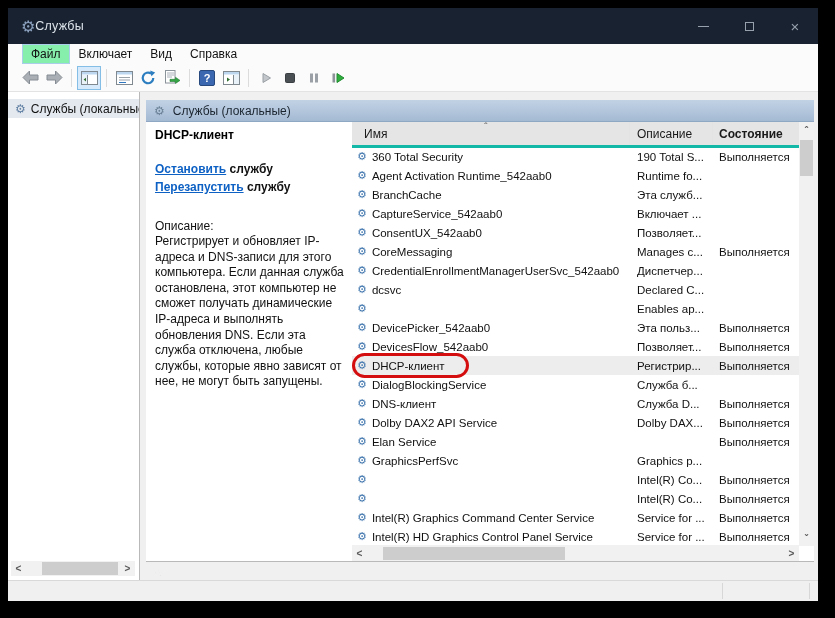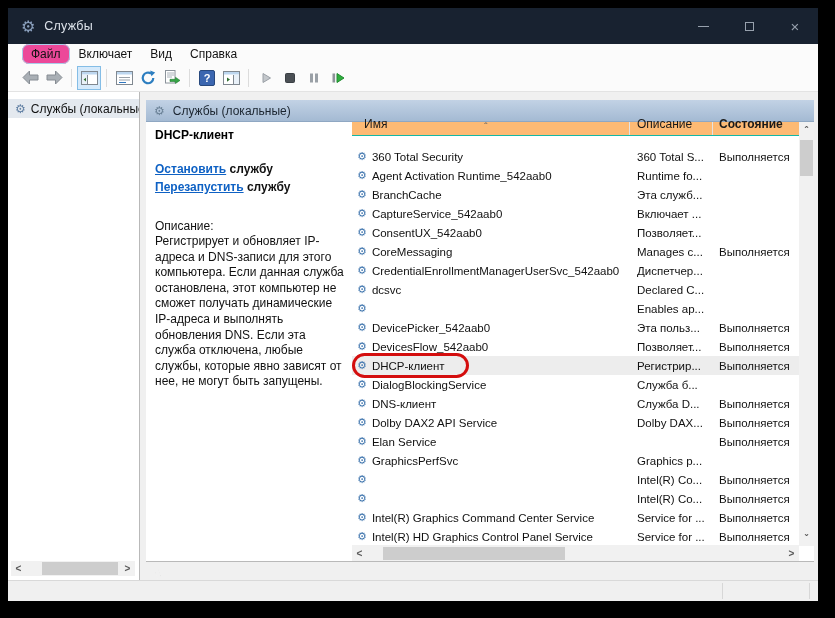--- a/index.html
+++ b/index.html
@@ -4,31 +4,31 @@
 <style>
   * { box-sizing: border-box; margin: 0; padding: 0; }
   html,body { width:835px; height:618px; }
   body { background:#000; position:relative; font-family:"Liberation Sans",sans-serif; overflow:hidden; }
 
   .window { position:absolute; left:8px; top:8px; width:810px; height:593px; background:#f0f0f0; }
 
   
   .titlebar { height:36px; background:#182230; display:flex; align-items:center; color:#dde3ea; }
   .titlebar .app-gear { font-family:"DejaVu Sans",sans-serif; font-size:16px; color:#8aa0bd; margin-left:13px; }
-  .titlebar .title { font-size:12.5px; margin-left:9px; letter-spacing:.2px; }
+  .titlebar .title { font-size:12.5px; letter-spacing:.2px; }
   .win-controls { margin-left:auto; display:flex; height:100%; }
   .win-btn { width:46px; height:100%; display:flex; align-items:center; justify-content:center; color:#97a1ad; }
   .glyph-min { width:11px; height:1px; background:#97a1ad; }
   .glyph-max { width:9px; height:9px; border:1px solid #97a1ad; }
   .glyph-close { font-size:15px; line-height:1; }
 
   
   .menubar { height:20px; background:#fbfbfb; display:flex; align-items:stretch; font-size:12px; color:#121212; padding-left:14px; }
   .menu-item { display:flex; align-items:center; padding:0 9px; }
-  .menu-item.hl { background:#ec4899; outline:1px solid #aacdea; outline-offset:-1px;border-radius:7px; }
+  .menu-item.hl { background:#86efac; outline:1px solid #aacdea; outline-offset:-1px; }
 
   
   .toolbar { height:28px; background:#fbfbfb; border-bottom:1px solid #e3e3e3; display:flex; align-items:center; padding-left:10px; }
   .tbtn { width:24px; height:24px; display:flex; align-items:center; justify-content:center; }
   .tbtn.sel { background:#d6eafb; outline:1px solid #84bde6; outline-offset:-1px; }
   .tsep { width:1px; height:18px; background:#dcdcdc; margin:0 5px; }
 
   
   .content { position:absolute; top:84px; left:0; right:0; bottom:21px; }
 
@@ -52,21 +52,21 @@
   .desc-pane { position:absolute; left:0; top:0; width:206px; height:440px; padding:6px 10px 0 9px; }
   .svc-title { font-size:12px; font-weight:bold; color:#000; }
   .link-row { margin-top:20px; font-size:12px; color:#111;font-weight:bold; }
   .link-row.second { margin-top:4px; }
   .link { color:#0e61c4; text-decoration:underline; }
   .desc-label { margin-top:25px; font-size:12px; color:#111; }
   .desc-text { margin-top:1px; font-size:12px; line-height:15.6px; color:#111; width:192px; }
 
   
   .list { position:absolute; left:206px; top:0; width:447px; height:440px; }
-  .col-header { height:14px; display:flex; position:relative; border-bottom:1px solid #14b8a6; background:#fdba74; }
+  .col-header { height:26px; display:flex; position:relative; border-bottom:3px solid #14b8a6; background:#e5e5e5; }
   .col { display:flex; align-items:flex-end; padding-bottom:4px; font-size:12px; color:#1a1a1a; border-right:1px solid #e3e3e3; }
   .col.c-name { width:278px; padding-left:12px; }
   .col.c-desc { width:83px;  padding-left:7px; }
   .col.c-status { width:86px; padding-left:6px; border-right:none;font-weight:bold; }
   .sort-caret { position:absolute; left:132px; top:-1px; font-size:11px; color:#666; }
 
   .list-body { position:absolute; top:25px; left:0; width:447px; height:399px; overflow:hidden; }
   .lrow { height:19px; display:flex; align-items:center; font-size:11.5px; color:#111; position:relative; }
   .lrow.sel { background:#ededed; }
   .cell { overflow:hidden; white-space:nowrap; }
@@ -256,21 +256,21 @@
             <div class="col c-status">Состояние</div>
             <span class="sort-caret">ˆ</span>
           </div>
           <div class="list-body">
               <div class="lrow">
     <div class="cell name">
       <span class="gear">⚙</span>
       <span class="nm">360 Total Security</span>
 
     </div>
-    <div class="cell desc">360 Total S...</div>
+    <div class="cell desc">190 Total S...</div>
     <div class="cell status">Выполняется</div>
   </div>
               <div class="lrow">
     <div class="cell name">
       <span class="gear">⚙</span>
       <span class="nm">Agent Activation Runtime_542aab0</span>
 
     </div>
     <div class="cell desc">Runtime fo...</div>
     <div class="cell status"></div>

